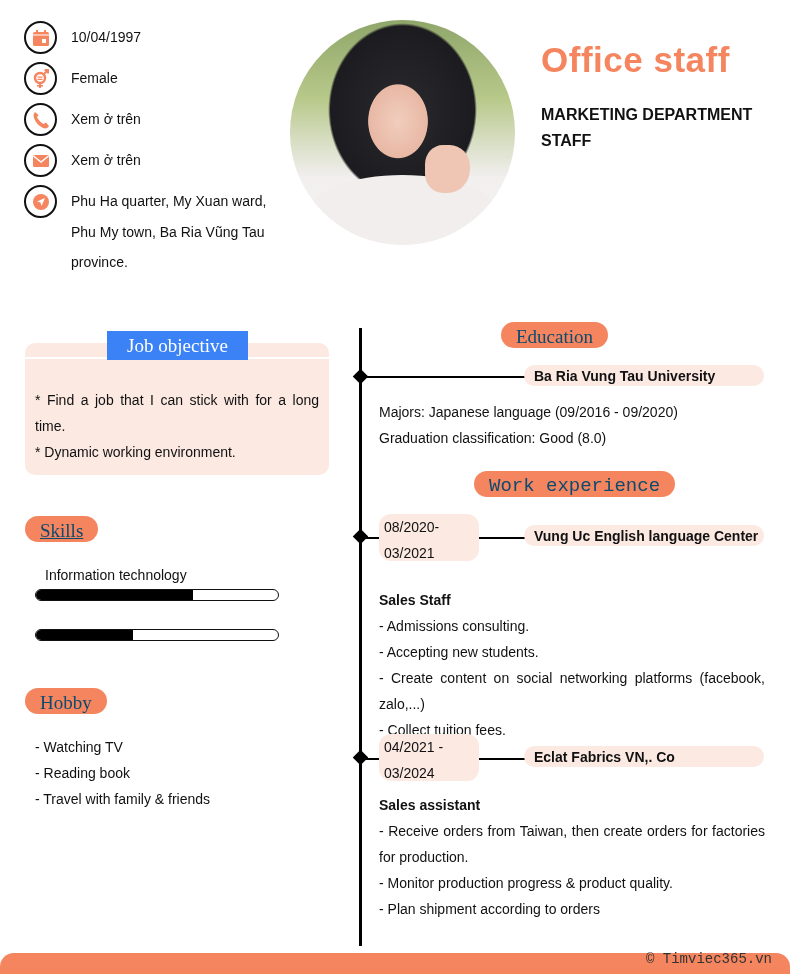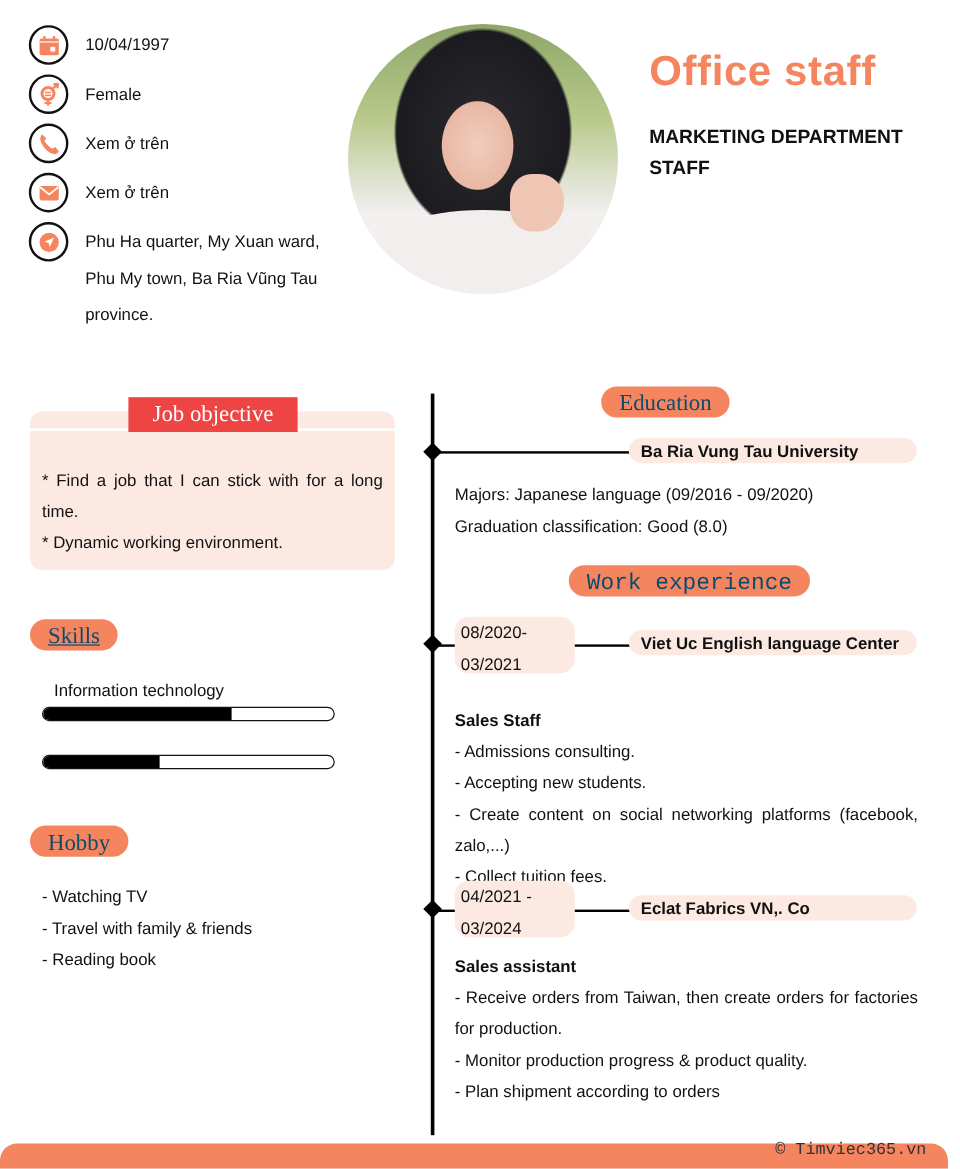--- a/index.html
+++ b/index.html
@@ -27,21 +27,21 @@
   
   .title { position: absolute; left: 541px; top: 40px; font-size: 35px; font-weight: bold; color: #f5855f; letter-spacing: 0.5px; }
   .subtitle { position: absolute; left: 541px; top: 102px; width: 240px; font-size: 16px; font-weight: bold; line-height: 26px; color: #111; }
 
   
   .pill { position: absolute; background: #f5855f; color: #0c4a6e; font-family: "Liberation Serif", "DejaVu Serif", serif; font-size: 19px; border-radius: 16px; height: 26px; line-height: 30px; padding: 0 15px; white-space: nowrap; }
 
   
   .objective-box { position: absolute; left: 25px; top: 343px; width: 304px; height: 132px; background: #fbe9e2; border-radius: 10px; }
   .objective-box .divider { position: absolute; left: 0; right: 0; top: 14px; height: 2px; background: #fff; }
-  .objective-label { position: absolute; left: 107px; top: 331px; width: 141px; height: 29px; background: #ef4444; color: #fff; font-family: "Liberation Serif", "DejaVu Serif", serif; font-size: 19px; text-align: center; line-height: 30px; }
+  .objective-label { position: absolute; left: 107px; top: 331px; width: 141px; height: 29px; background: #3b82f6; color: #fff; font-family: "Liberation Serif", "DejaVu Serif", serif; font-size: 19px; text-align: center; line-height: 30px; }
   .objective-text { position: absolute; left: 35px; top: 387px; width: 284px; font-size: 14px; line-height: 26px; text-align: justify; }
 
   
   .skill { position: absolute; left: 35px; width: 244px; }
   .skill-name { font-size: 14px; margin-left: 10px; line-height: 18px; }
   .skill-bar { margin-top: 5px; height: 12px; border: 1.5px solid #111; border-radius: 6px; background: #fff; overflow: hidden; }
   .skill-fill { height: 100%; background: #000; }
 
   
   .hobby-list { position: absolute; left: 35px; top: 734px; font-size: 14px; line-height: 26px; }
@@ -148,22 +148,22 @@
 </div>
 <div class="skill" style="top:624px;">
   <div class="skill-bar">
     <div class="skill-fill" style="width:40%;"></div>
   </div>
 </div>
 
 <div class="pill" style="left:25px; top:688px;">Hobby</div>
 <div class="hobby-list">
   <div>- Watching TV</div>
+  <div>- Reading book</div>
   <div>- Travel with family &amp; friends</div>
-  <div>- Reading book</div>
 </div>
 
 <div class="timeline-line"></div>
 
 <div class="pill" style="left:501px; top:322px;">Education</div>
 <div class="node" style="top:371px;"></div>
 <div class="connector" style="left:362px; top:376px; width:164px;"></div>
 <div class="org-pill" style="top:365px;">Ba Ria Vung Tau University</div>
 <div class="edu-text">
   <div>Majors: Japanese language (09/2016 - 09/2020)</div>
@@ -172,21 +172,21 @@
 
 <div class="pill" style="left:474px; top:471px;font-family:Liberation Mono, monospace;">Work experience</div>
 
 <div class="node" style="top:531px;"></div>
 <div class="connector" style="left:362px; top:537px; width:18px;"></div>
 <div class="date-pill" style="top:514px;">
   <div>08/2020-</div>
   <div>03/2021</div>
 </div>
 <div class="connector" style="left:479px; top:537px; width:46px;"></div>
-<div class="org-pill" style="top:525px;">Viet Uc English language Center</div>
+<div class="org-pill" style="top:525px;">Vung Uc English language Center</div>
 <div class="job-block" style="top:571px;margin-top:16px;">
   <div class="job-role">Sales Staff</div>
   <div>- Admissions consulting.</div>
   <div>- Accepting new students.</div>
   <div>- Create content on social networking platforms (facebook, zalo,...)</div>
   <div>- Collect tuition fees.</div>
 </div>
 
 <div class="node" style="top:752px;"></div>
 <div class="connector" style="left:362px; top:758px; width:18px;"></div>

